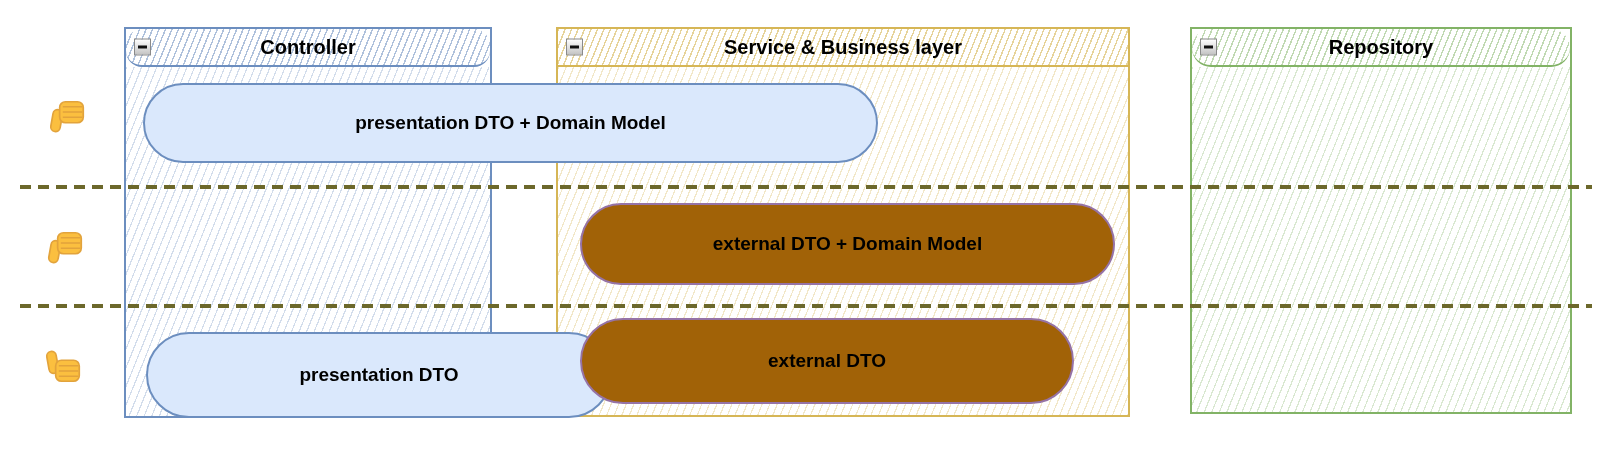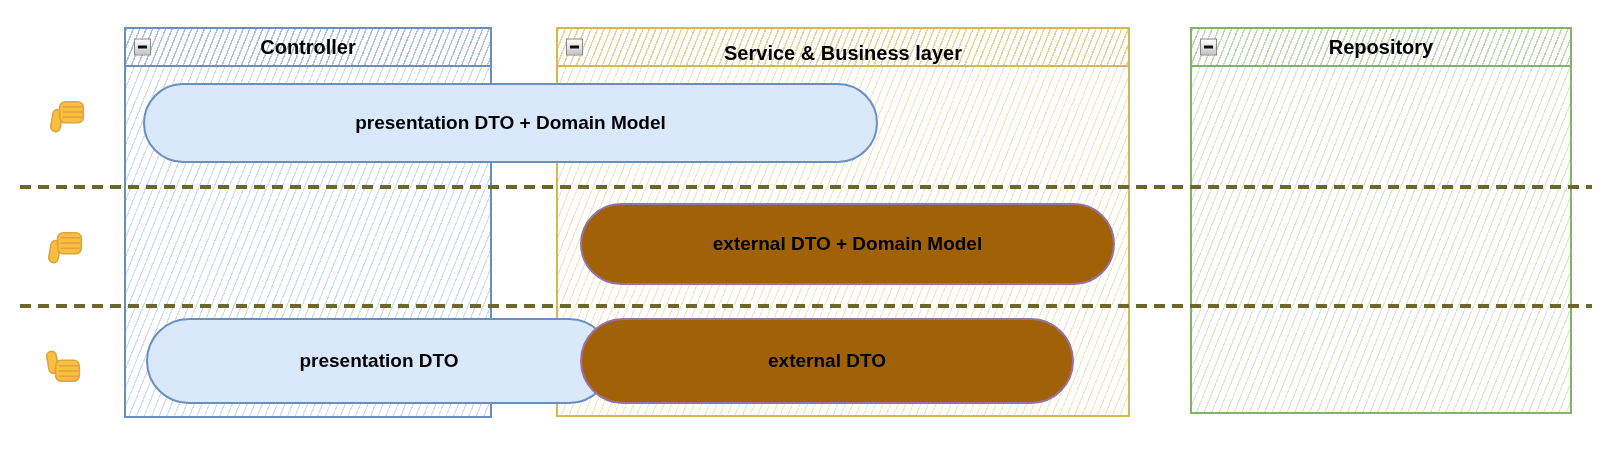--- a/index.html
+++ b/index.html
@@ -34,39 +34,40 @@
     font-weight: bold;
     color: #000000;
     white-space: nowrap;
   }
   .container .body { height: calc(100% - 38px); }
 
   .c-blue   { border-color: #6c8ebf; }
   .c-blue .header {
     border-color: #6c8ebf;
     background: repeating-linear-gradient(112deg, rgba(108,142,191,0.55) 0 1.4px, rgba(0,0,0,0) 1.4px 6px);
+    border-radius: 16px;
   }
   .c-blue .body {
     background: repeating-linear-gradient(112deg, rgba(108,142,191,0.30) 0 1.2px, rgba(0,0,0,0) 1.2px 7px);
   }
 
   .c-yellow { border-color: #d6b656; }
   .c-yellow .header {
     border-color: #d6b656;
     background: repeating-linear-gradient(112deg, rgba(214,182,86,0.60) 0 1.4px, rgba(0,0,0,0) 1.4px 6px);
-    align-items: flex-end;
   }
   .c-yellow .body {
     background: repeating-linear-gradient(112deg, rgba(214,182,86,0.32) 0 1.2px, rgba(0,0,0,0) 1.2px 7px);
   }
 
   .c-green  { border-color: #82b366; }
   .c-green .header {
     border-color: #82b366;
     background: repeating-linear-gradient(112deg, rgba(130,179,102,0.50) 0 1.4px, rgba(0,0,0,0) 1.4px 6px);
+    border-radius: 19px;
   }
   .c-green .body {
     background: repeating-linear-gradient(112deg, rgba(130,179,102,0.30) 0 1.2px, rgba(0,0,0,0) 1.2px 7px);
   }
 
   
   .collapse {
     position: absolute;
     left: 8px;
     top: 50%;
@@ -187,21 +188,21 @@
   </div>
 
   <div class="pill p-blue" style="left:143px; top:83px; width:735px; height:80px;">
     <span>presentation DTO + Domain Model</span>
   </div>
 
   <div class="pill p-purple" style="left:580px; top:203px; width:535px; height:82px;">
     <span>external DTO + Domain Model</span>
   </div>
 
-  <div class="pill p-blue" style="left:146px; top:318px; width:466px; height:86px;">
+  <div class="pill p-blue" style="left:146px; top:332px; width:466px; height:86px;">
     <span>presentation DTO</span>
   </div>
 
   <div class="pill p-purple" style="left:580px; top:318px; width:494px; height:86px;">
     <span>external DTO</span>
   </div>
 
 </div>
 
 </body></html>

